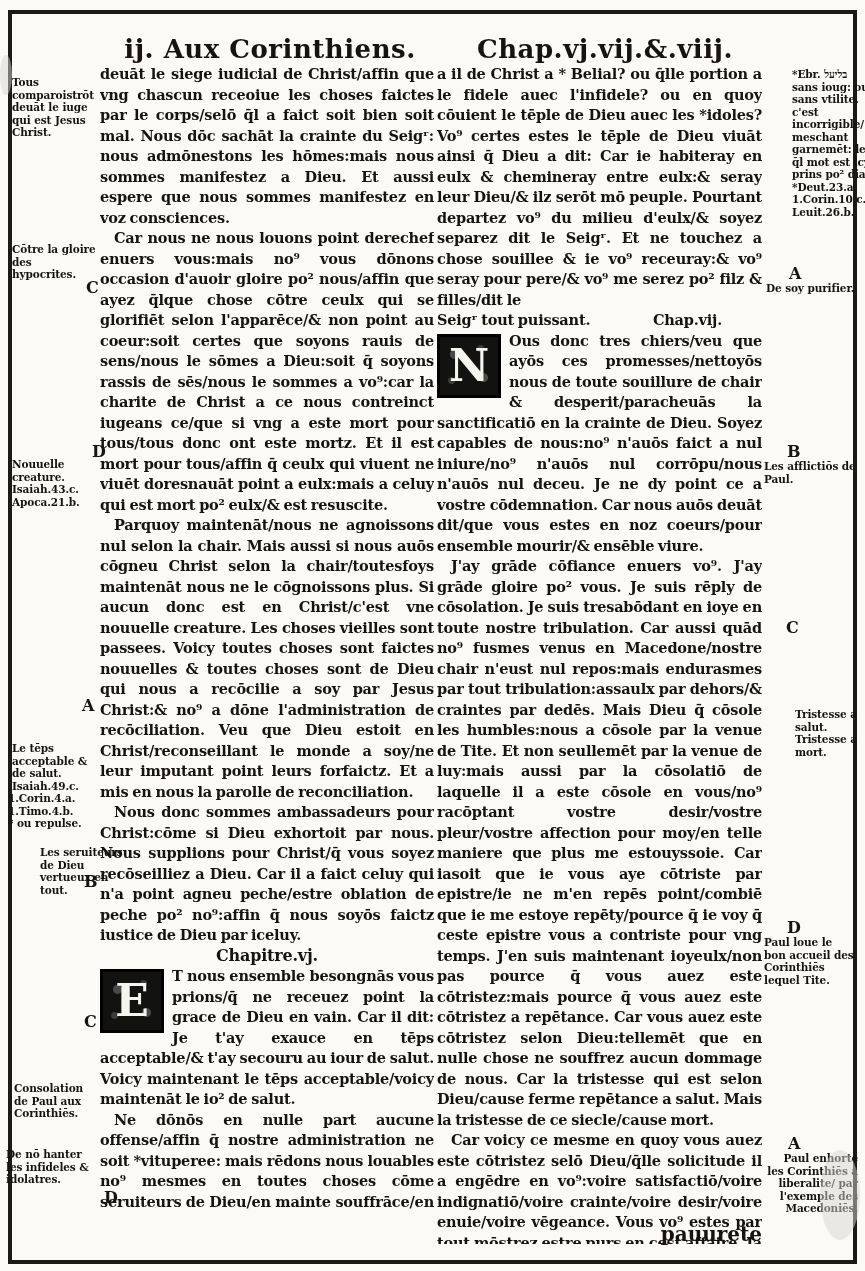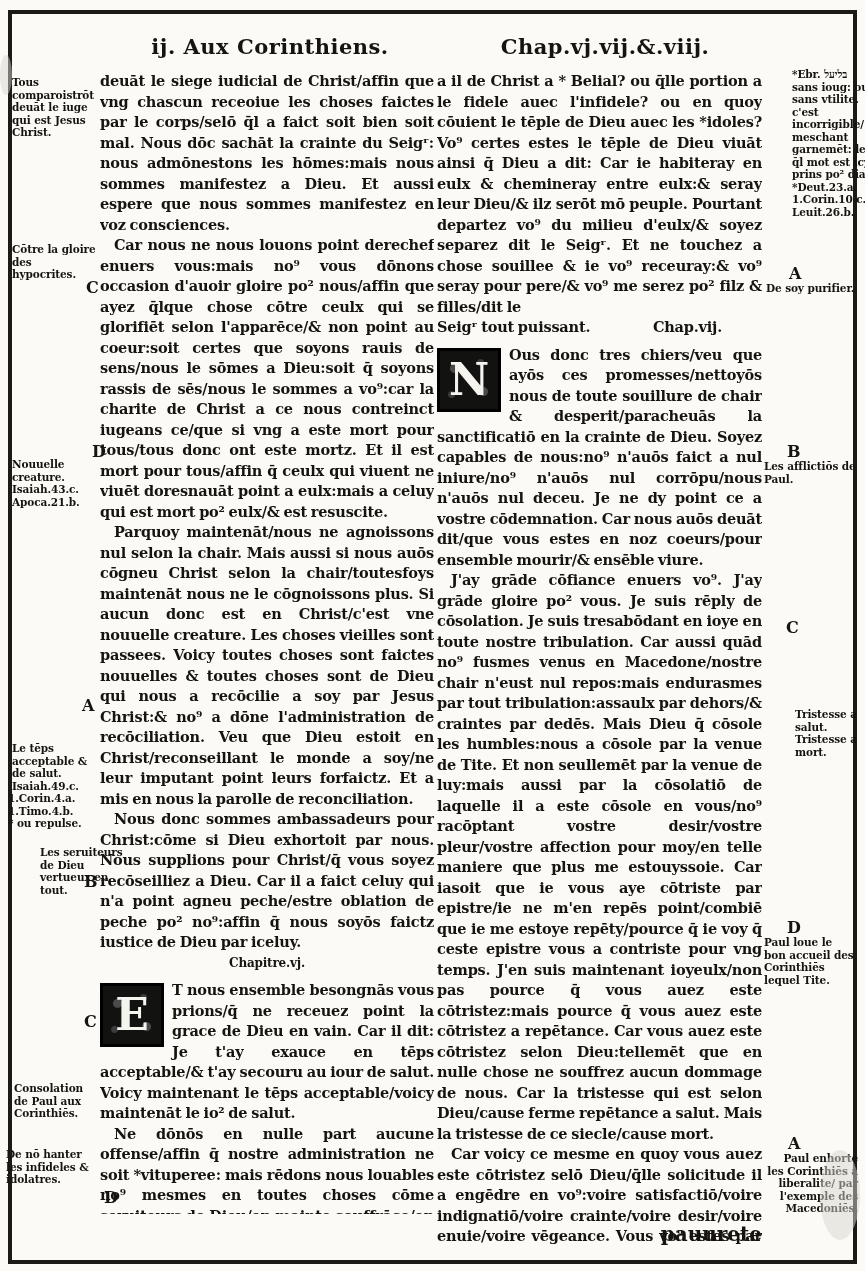--- a/index.html
+++ b/index.html
@@ -10,37 +10,37 @@
     color:#17140f;
     overflow:hidden;
   }
   .frame{
     position:absolute;left:8px;top:10px;width:841px;height:1246px;
     border:4px solid #1c1a17;
     pointer-events:none;
   }
   .runhead{
     position:absolute;top:34px;height:26px;
-    font-weight:bold;font-size:21px;letter-spacing:.5px;
+    font-weight:bold;font-size:26px;letter-spacing:.5px;
     text-align:center;white-space:nowrap;
   }
   .runhead.left{left:110px;width:320px;}
   .runhead.right{left:445px;width:320px;}
   .col{
     position:absolute;top:64px;
     font-size:14.5px;line-height:20.5px;font-weight:bold;
     letter-spacing:-0.2px;word-spacing:-1px;
     text-align:justify;overflow:hidden;
   }
   .col.left{left:100px;width:334px;height:1150px;}
   .col.right{left:437px;width:325px;height:1180px;}
   .col p{margin:0 0 0 0;text-indent:14px;}
-  .col p.noindent{text-indent:0;margin-top:7px;}
+  .col p.noindent{text-indent:0;}
   .chaphead{
-    text-align:center;font-weight:bold;font-size:12px;
+    text-align:center;font-weight:bold;font-size:16px;
     margin:1px 0;text-indent:0 !important;
   }
   .splitline{display:flex;justify-content:space-between;font-weight:bold;}
   .woodcut{
     float:left;width:64px;height:64px;margin:3px 8px 2px 0;
     border:3px solid #000;box-sizing:border-box;
     background:
       radial-gradient(circle at 25% 30%, #4a4a4a 0 4px, transparent 5px),
       radial-gradient(circle at 75% 70%, #4a4a4a 0 4px, transparent 5px),
       radial-gradient(circle at 70% 20%, #3c3c3c 0 3px, transparent 4px),

